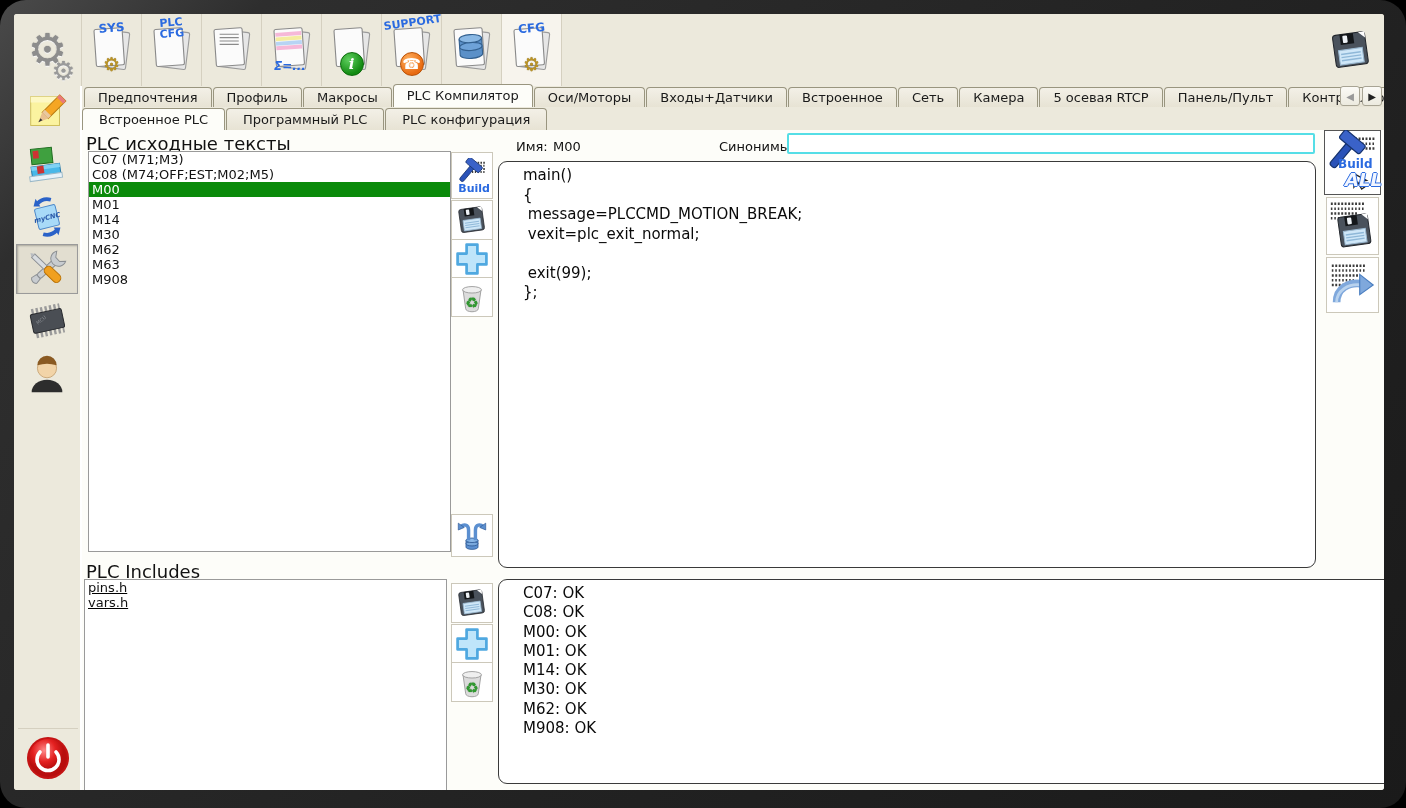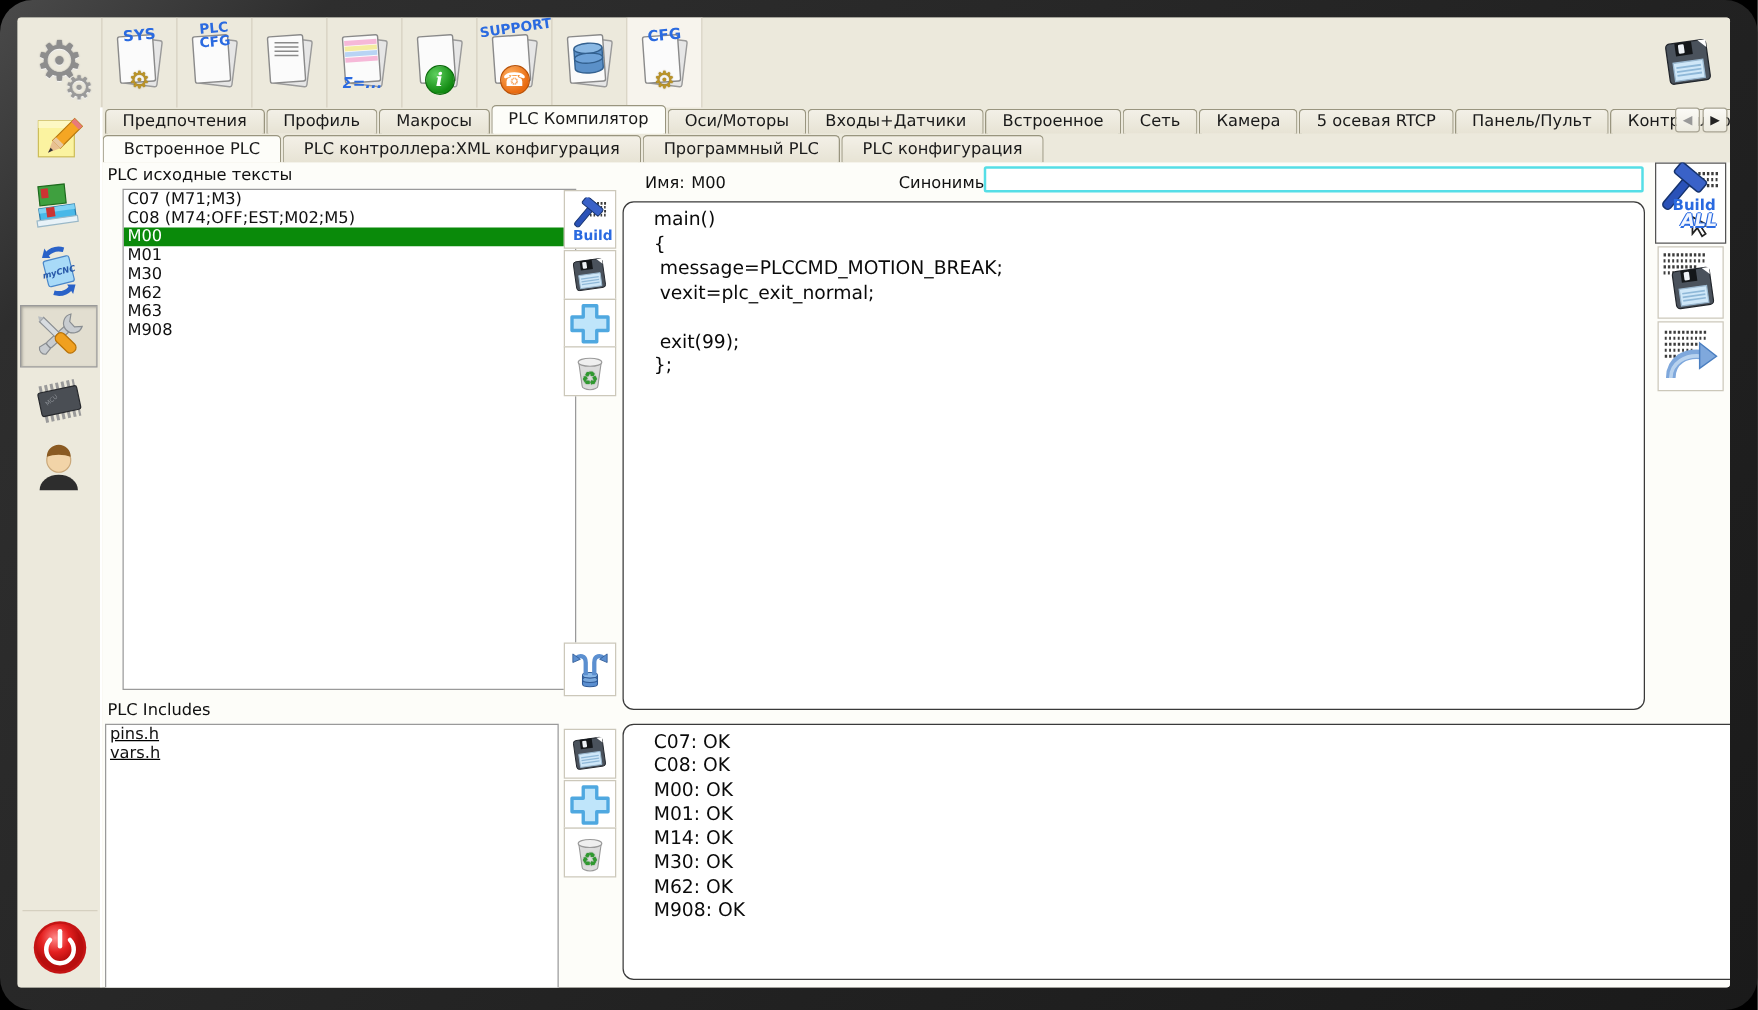--- a/index.html
+++ b/index.html
@@ -44,40 +44,40 @@
          background:linear-gradient(#f3f0e7,#e7e3d4); border:1px solid #99957f; border-bottom:none; border-radius:4px 4px 0 0; margin-right:1px; cursor:pointer; white-space:nowrap;margin-top:36px; }
   .tabbar1 .tab.active { background:#fdfdf9; height:23px; line-height:22px; font-size:13px; position:relative; z-index:2; }
   .tabbar2 .tab { height:22px; line-height:21px; padding:0 16px; }
   .tabbar2 .tab.active { background:#fdfdf9; }
   .tab-scroll { margin-left:auto; display:flex; gap:2px; padding:0 2px 1px 0; }
   .scroll-btn { width:20px; height:20px; border:1px solid #a8a494; border-radius:3px; background:linear-gradient(#fbfaf6,#eceadf); font-size:10px; display:flex; align-items:center; justify-content:center; cursor:pointer; }
   .scroll-btn .dis { color:#999; } .scroll-btn .en { color:#222; }
 
   
   .panel { position:absolute; left:0; top:44px; right:0; bottom:0; background:#FDFDF9; }
-  .sec-label { position:absolute; font-size:13px; color:#111; }
+  .sec-label { position:absolute; font-size:18px; color:#111; }
   .listbox { position:absolute; background:#fff; border:1px solid #9a9a9a; overflow:hidden; }
   .src-item { font-size:13px; line-height:15px; padding:0 3px; white-space:nowrap; cursor:default; color:#111; }
   .src-item.selected { background:#0a8a0a; color:#fff; }
   .vbtn { position:absolute; width:42px; background:#fff; border:1px solid #ccc8ba; display:flex; align-items:center; justify-content:center; cursor:pointer; }
   .vbtn svg { width:36px; height:36px; }
   .vbtn .glyph-overlay { position:absolute; font-size:15px; color:#2f9a2f; bottom:4px; left:0; right:0; text-align:center; text-shadow:0 0 1px #1a6a1a; }
 
   .name-row-label { position:absolute; top:9px; font-size:13px; color:#111;margin-left:16px; }
   .syn-input { position:absolute; left:705px; top:3px; width:528px; height:21px; border:2px solid #55dee6; border-radius:2px; background:#fff; font-size:13px; padding:0 4px; outline:none; font-family:"DejaVu Sans",sans-serif; }
 
   .codebox { position:absolute; background:#fff; border:1.5px solid #3a3a3a; border-radius:9px; padding:4px 24px; overflow:hidden; }
   .code-text { font-family:"DejaVu Sans",sans-serif; font-size:15px; line-height:19.5px; white-space:pre; color:#0a0a0a; }
   .out-line { font-family:"DejaVu Sans",sans-serif; font-size:15px; line-height:19.3px; color:#0a0a0a; }
 
   .rbtn { position:absolute; background:#fff; border:1px solid #ccc8ba; display:flex; align-items:center; justify-content:center; cursor:pointer; }
   .rbtn.framed { border:1px solid #555; }
   .binlines line { stroke:#3c3c3c; stroke-width:2.6; }
   .ba-top { position:absolute; top:26px; left:13px; font-size:12px; font-weight:bold; color:#2a6ae0; }
-  .ba-bottom { position:absolute; top:38px; left:20px; font-size:14px; font-weight:bold; font-style:italic; color:#f2f6ff;
+  .ba-bottom { position:absolute; top:38px; left:20px; font-size:18px; font-weight:bold; font-style:italic; color:#f2f6ff;
                text-shadow:-1px 0 #2a6ae0,1px 0 #2a6ae0,0 -1px #2a6ae0,0 1px #2a6ae0; }
   .build-word { position:absolute; bottom:3px; right:2px; font-size:11px; font-weight:bold; color:#2a6ae0; background:rgba(255,255,255,.7); }
 </style>
 </head>
 <body>
 
 <svg width="0" height="0" style="position:absolute">
   <defs>
     <g id="pages">
       <rect x="13" y="7" width="25" height="33" rx="1.5" fill="#e6e6e6" stroke="#9a9a9a" transform="rotate(7 25 23)"></rect>
@@ -319,34 +319,34 @@
               <span class="dis">◀</span>
             </div>
         <div class="scroll-btn">
               <span class="en">▶</span>
             </div>
       </div>
     </div>
 
     <div class="tabbar2">
           <div class="tab active">Встроенное PLC</div>
-          <div class="tab">PLC контроллера:XML конфигурация</div>
           <div class="tab">Программный PLC</div>
           <div class="tab">PLC конфигурация</div>
         </div>
 
     <div class="panel">
 
       <div class="sec-label" style="left:4px; top:3px;">PLC исходные тексты</div>
 
-      <div class="listbox" style="left:16px; top:21px; width:363px; height:401px;">
+      <div class="listbox" style="left:6px; top:21px; width:363px; height:401px;">
             <div class="src-item">C07 (M71;M3)</div>
             <div class="src-item">C08 (M74;OFF;EST;M02;M5)</div>
             <div class="src-item selected">M00</div>
             <div class="src-item">M01</div>
+            <div class="src-item">M14</div>
             <div class="src-item">M30</div>
             <div class="src-item">M62</div>
             <div class="src-item">M63</div>
             <div class="src-item">M908</div>
           </div>
 
       <div class="vbtn" style="left:369px; top:22px; height:47px;">
         <svg viewBox="0 0 40 46">
           <g class="binlines">
             <line x1="20" y1="6" x2="38" y2="6" stroke-dasharray="2 1.6"></line>

